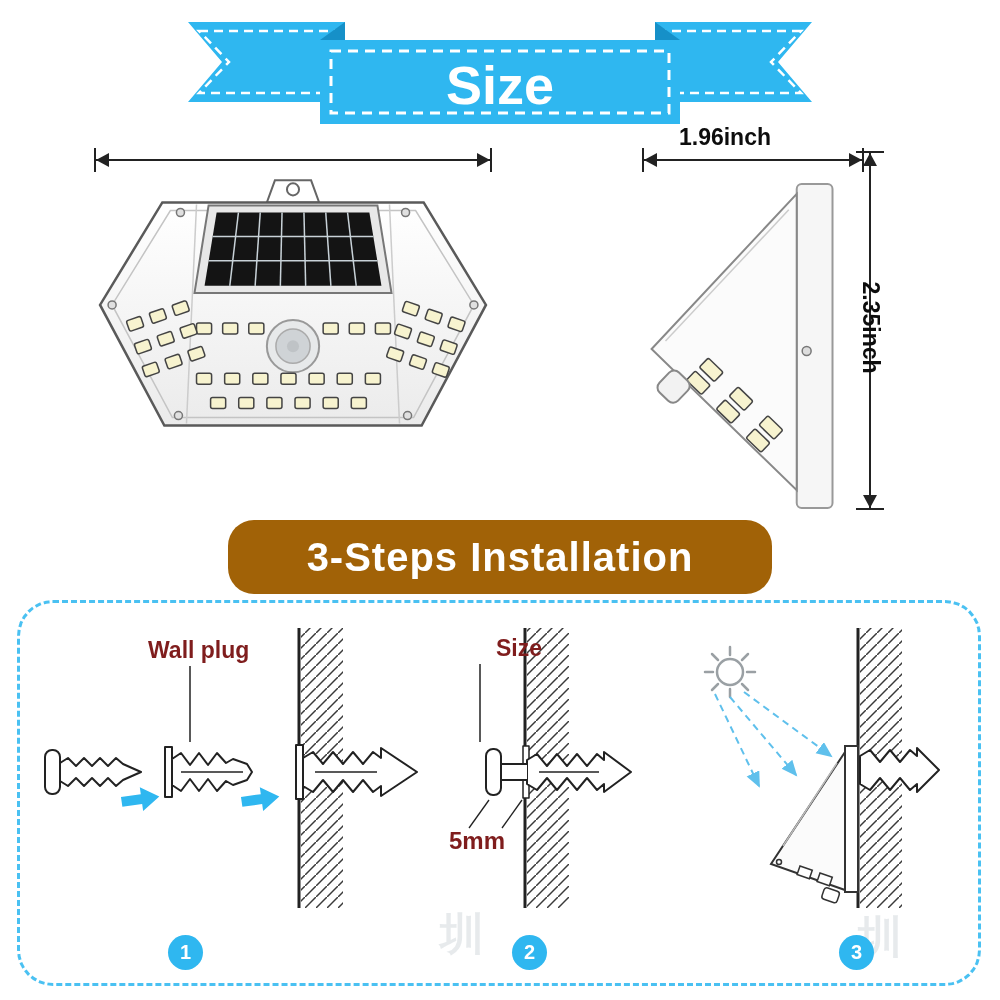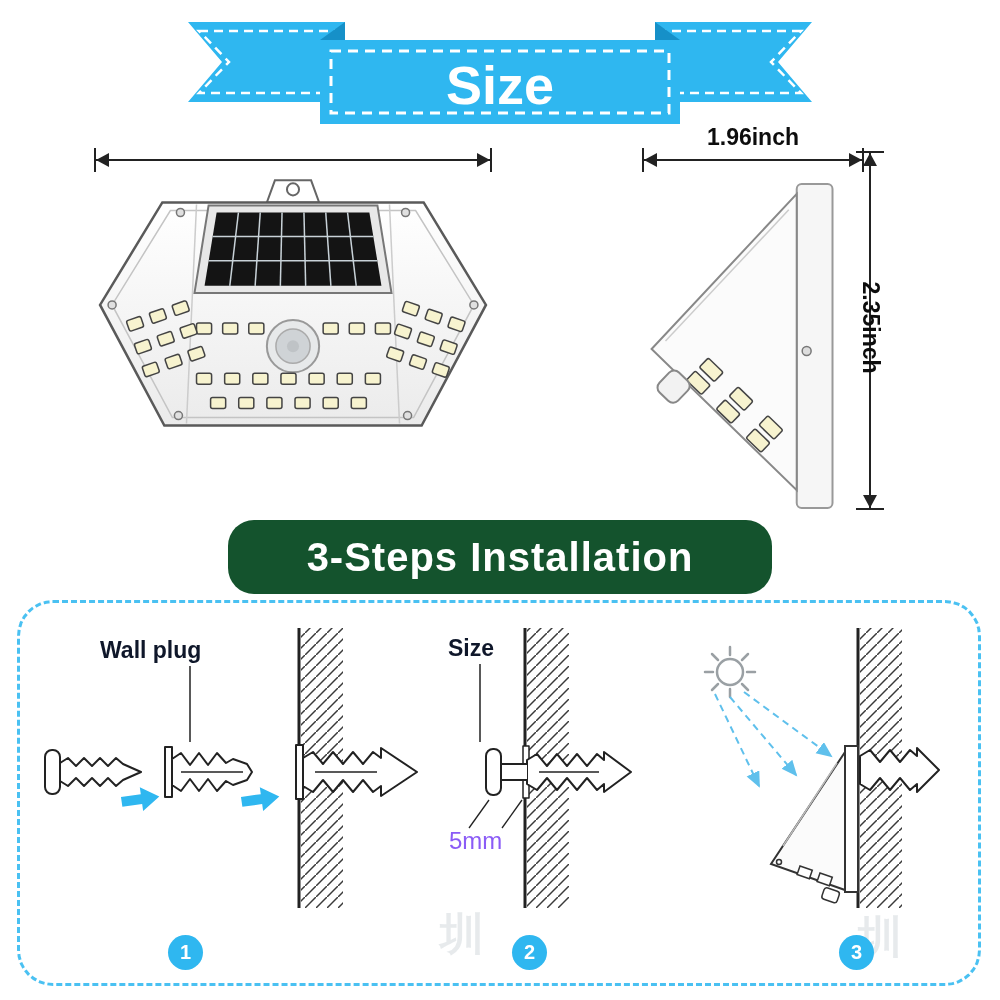--- a/index.html
+++ b/index.html
@@ -1,22 +1,22 @@
 <!DOCTYPE html>
 <html><head>
 <meta charset="utf-8">
 <style>
   html,body{margin:0;padding:0;background:#fff;}
   #page{position:relative;width:1000px;height:1000px;background:#fff;overflow:hidden;
         font-family:"Liberation Sans",sans-serif;color:#111;padding-left:9px;}
   .abs{position:absolute;}
   .dim-label{font-size:23px;font-weight:700;color:#0d0d0d;text-align:center;}
-  .part-label{font-size:23px;font-weight:600;color:#0f172a;}
-  .gap-label{font-size:24px;font-weight:400;color:#8b5cf6;}
-  .banner{background:#14532d;border-radius:26px;display:flex;align-items:center;justify-content:center;}
+  .part-label{font-size:23px;font-weight:600;color:#7f1d1d;margin-left:48px;}
+  .gap-label{font-size:24px;font-weight:700;color:#7f1d1d;}
+  .banner{background:#a16207;border-radius:26px;display:flex;align-items:center;justify-content:center;}
   .banner span{color:#fff;font-size:40px;font-weight:700;letter-spacing:1px;}
   .panel{border:3px dashed #4ac1f2;border-radius:36px;background:#fff;}
   .step-num{width:35px;height:35px;border-radius:50%;background:#2fb7f0;color:#fff;
             font-size:20px;font-weight:700;text-align:center;line-height:35px;}
   .watermark{font-size:44px;color:#8a9aa5;opacity:0.20;font-weight:700;pointer-events:none;}
   svg{display:block;}
 </style>
 </head>
 <body>
 
@@ -35,21 +35,21 @@
   </svg>
 
   <svg class="abs" style="left:93px;top:146px;" width="400" height="28" viewBox="0 0 400 28">
     <line x1="2" y1="2" x2="2" y2="26" stroke="#222" stroke-width="2"></line>
     <line x1="398" y1="2" x2="398" y2="26" stroke="#222" stroke-width="2"></line>
     <line x1="2" y1="14" x2="398" y2="14" stroke="#222" stroke-width="2"></line>
     <polygon points="3,14 16,7 16,21" fill="#222"></polygon>
     <polygon points="397,14 384,7 384,21" fill="#222"></polygon>
   </svg>
 
-  <div class="abs dim-label" style="left:641px;top:124px;width:224px;">1.96inch</div>
+  <div class="abs dim-label" style="left:613px;top:124px;width:224px;">1.96inch</div>
   <svg class="abs" style="left:641px;top:146px;" width="224" height="28" viewBox="0 0 224 28">
     <line x1="2" y1="2" x2="2" y2="26" stroke="#222" stroke-width="2"></line>
     <line x1="222" y1="2" x2="222" y2="26" stroke="#222" stroke-width="2"></line>
     <line x1="2" y1="14" x2="222" y2="14" stroke="#222" stroke-width="2"></line>
     <polygon points="3,14 16,7 16,21" fill="#222"></polygon>
     <polygon points="221,14 208,7 208,21" fill="#222"></polygon>
   </svg>
 
   <svg class="abs" style="left:850px;top:148px;" width="40" height="366" viewBox="0 0 40 366">
     <line x1="6" y1="4" x2="34" y2="4" stroke="#222" stroke-width="2"></line>

